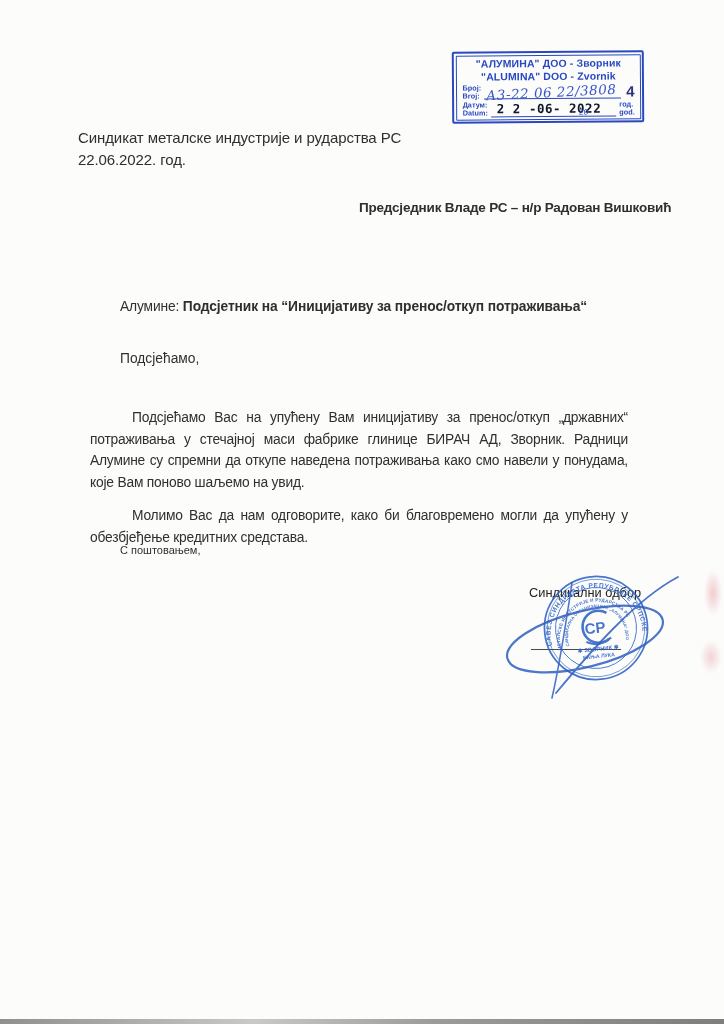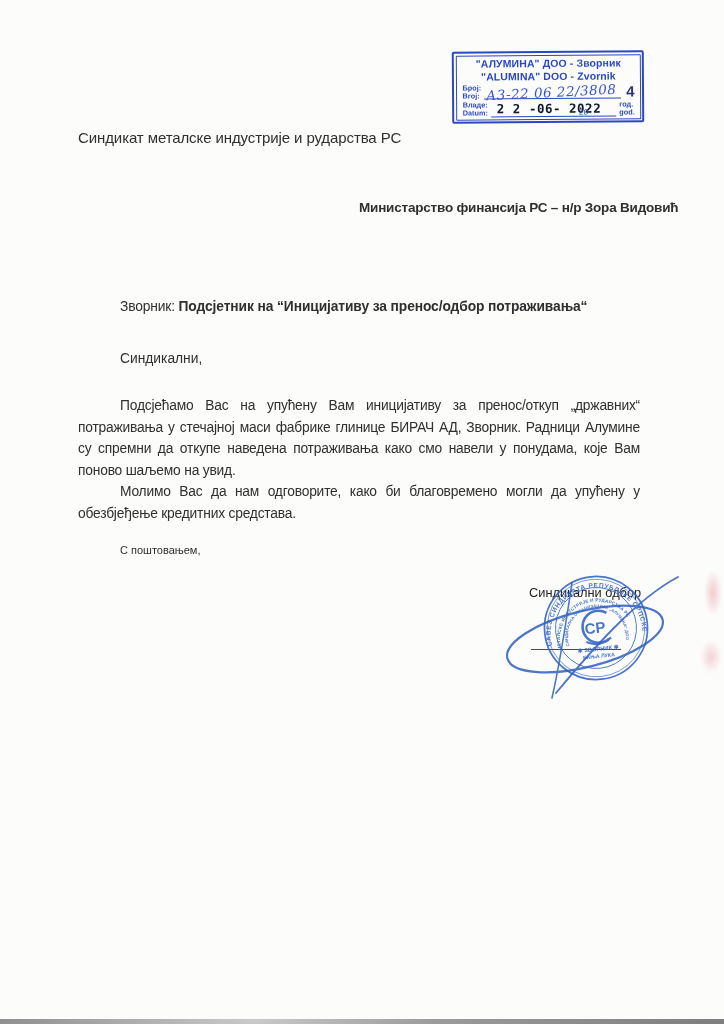--- a/index.html
+++ b/index.html
@@ -14,21 +14,21 @@
   .abs{position:absolute;}
 
   
   .sender{left:78px;top:127px;font-size:15px;line-height:21.5px;letter-spacing:-0.1px;}
   .recipients{left:359px;top:197px;font-size:13.5px;line-height:21.5px;font-weight:bold;letter-spacing:-0.2px;}
   .subject{left:120px;top:299px;font-size:13.8px;letter-spacing:-0.15px;}
   .subject b{letter-spacing:-0.1px;}
   .salutation{left:120px;top:351px;font-size:13.8px;}
   .bodytext{left:78px;top:395px;width:562px;font-size:13.8px;line-height:21.5px;
             text-align:justify;letter-spacing:-0.2px;}
-  .bodytext p{margin:0;text-indent:42px;}
+  .bodytext p{margin:12px;text-indent:42px;}
   .closing{left:120px;top:536px;font-size:11px;margin-top:8px;}
   .committee{left:529px;top:585px;font-size:12.8px;color:#222;}
 
   
   .stampbox{
     left:452px;top:51px;width:192px;height:72px;
     border:2px solid #2a49c0;border-radius:2px;
     transform:rotate(-0.4deg);
     box-sizing:border-box;
     color:#2a49c0;
@@ -83,49 +83,50 @@
         <div>Број:</div>
         <div>Broj:</div>
       </div>
       <div class="fillline">
         <span class="handwrite">А3-22 06 22/3808</span>
       </div>
       <span class="copymark">4</span>
     </div>
     <div class="stamp-row">
       <div class="lblstack">
-        <div>Владе:</div>
+        <div>Датум:</div>
         <div>Datum:</div>
       </div>
       <div class="fillline">
         <span class="datestamp">2 2 -06- 2022</span>
         <span class="preprint20">20</span>
       </div>
       <div class="lblstack">
         <div>год.</div>
         <div>god.</div>
       </div>
     </div>
   </div>
 </div>
 
 <div class="abs sender">
   <div>Синдикат металске индустрије и рударства РС</div>
+  <div>22.06.2022. год.</div>
 </div>
 
 <div class="abs recipients">
-  <div>Министарство финансија РС – н/р Зора Видовић</div>
+  <div>Предсједник Владе РС – н/р Радован Вишковић</div>
 </div>
 
 <div class="abs subject">
-  <span>Зворник:</span>
-  <b>Подсјетник на “Иницијативу за пренос/одбор потраживања“</b>
+  <span>Алумине:</span>
+  <b>Подсјетник на “Иницијативу за пренос/откуп потраживања“</b>
 </div>
 
-<div class="abs salutation">Синдикални,</div>
+<div class="abs salutation">Подсјећамо,</div>
 
 <div class="abs bodytext">
   <p>Подсјећамо Вас на упућену Вам иницијативу за пренос/откуп „државних“ потраживања у стечајној маси фабрике глинице БИРАЧ АД, Зворник. Радници Алумине су спремни да откупе наведена потраживања како смо навели у понудама, које Вам поново шаљемо на увид.</p>
   <p>Молимо Вас да нам одговорите, како би благовремено могли да упућену у обезбјеђење кредитних средстава.</p>
 </div>
 
 <div class="abs closing">С поштовањем,</div>
 
 <div class="abs committee">Синдикални одбор</div>
 

